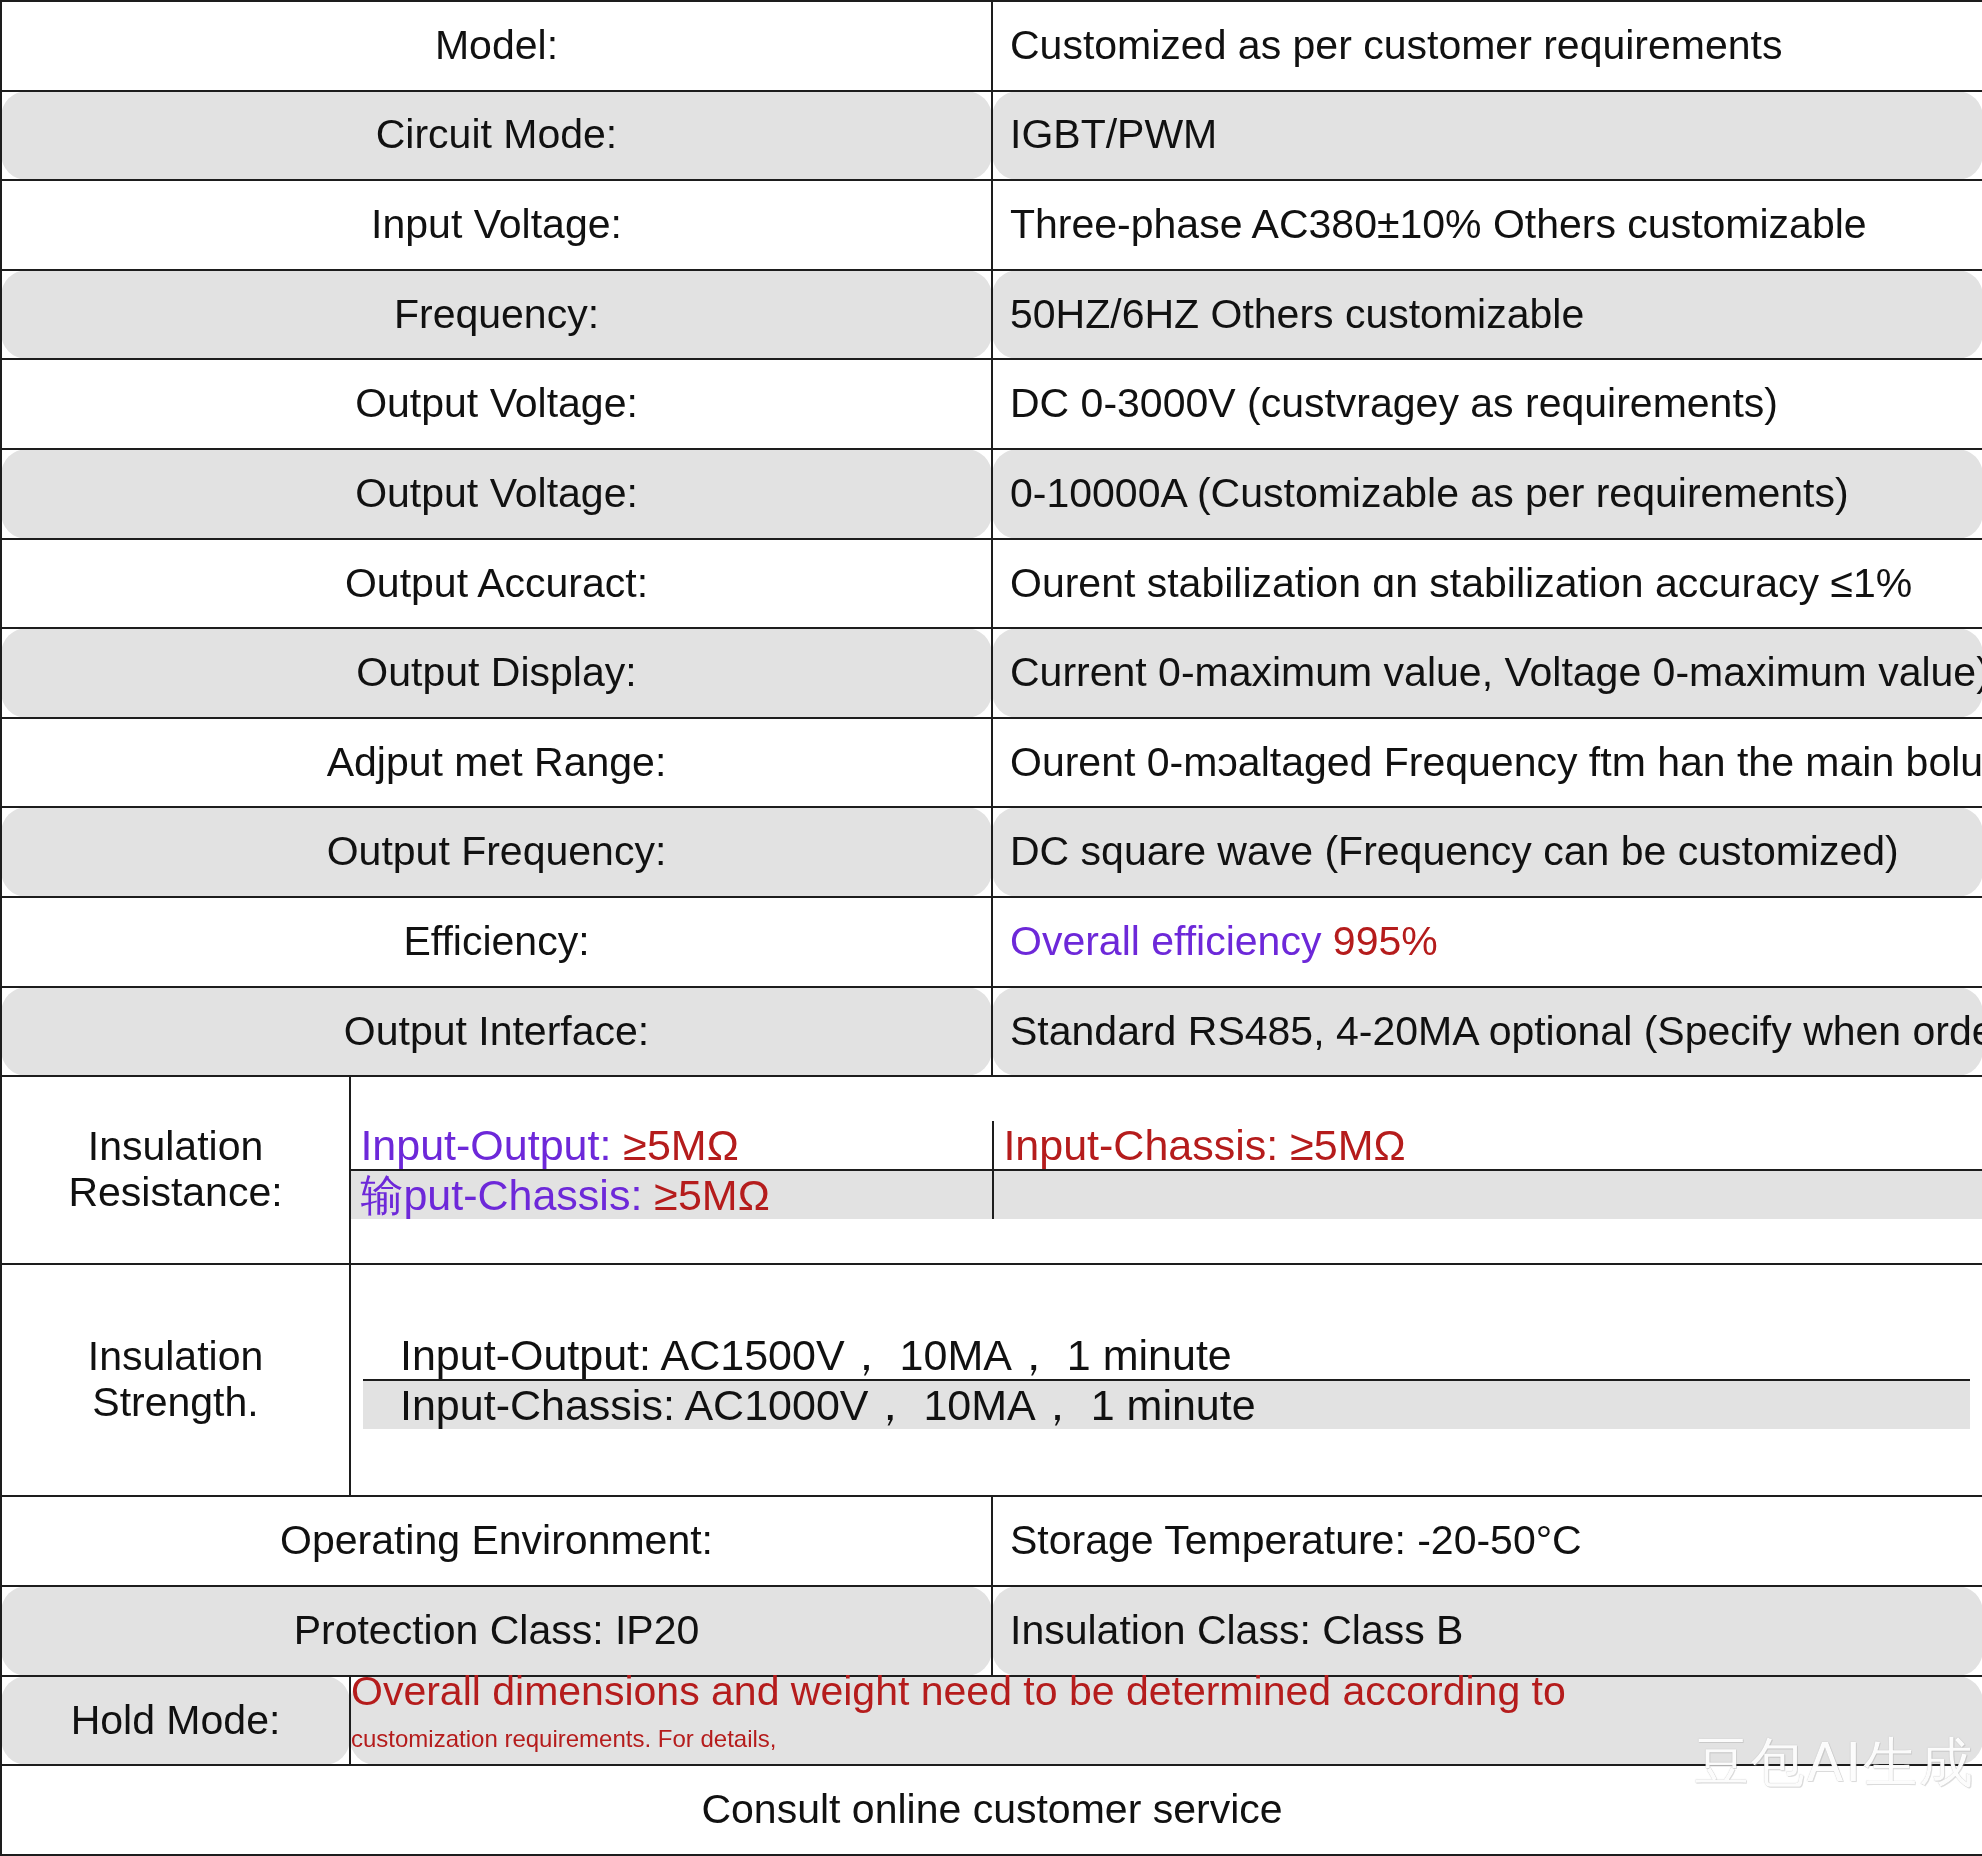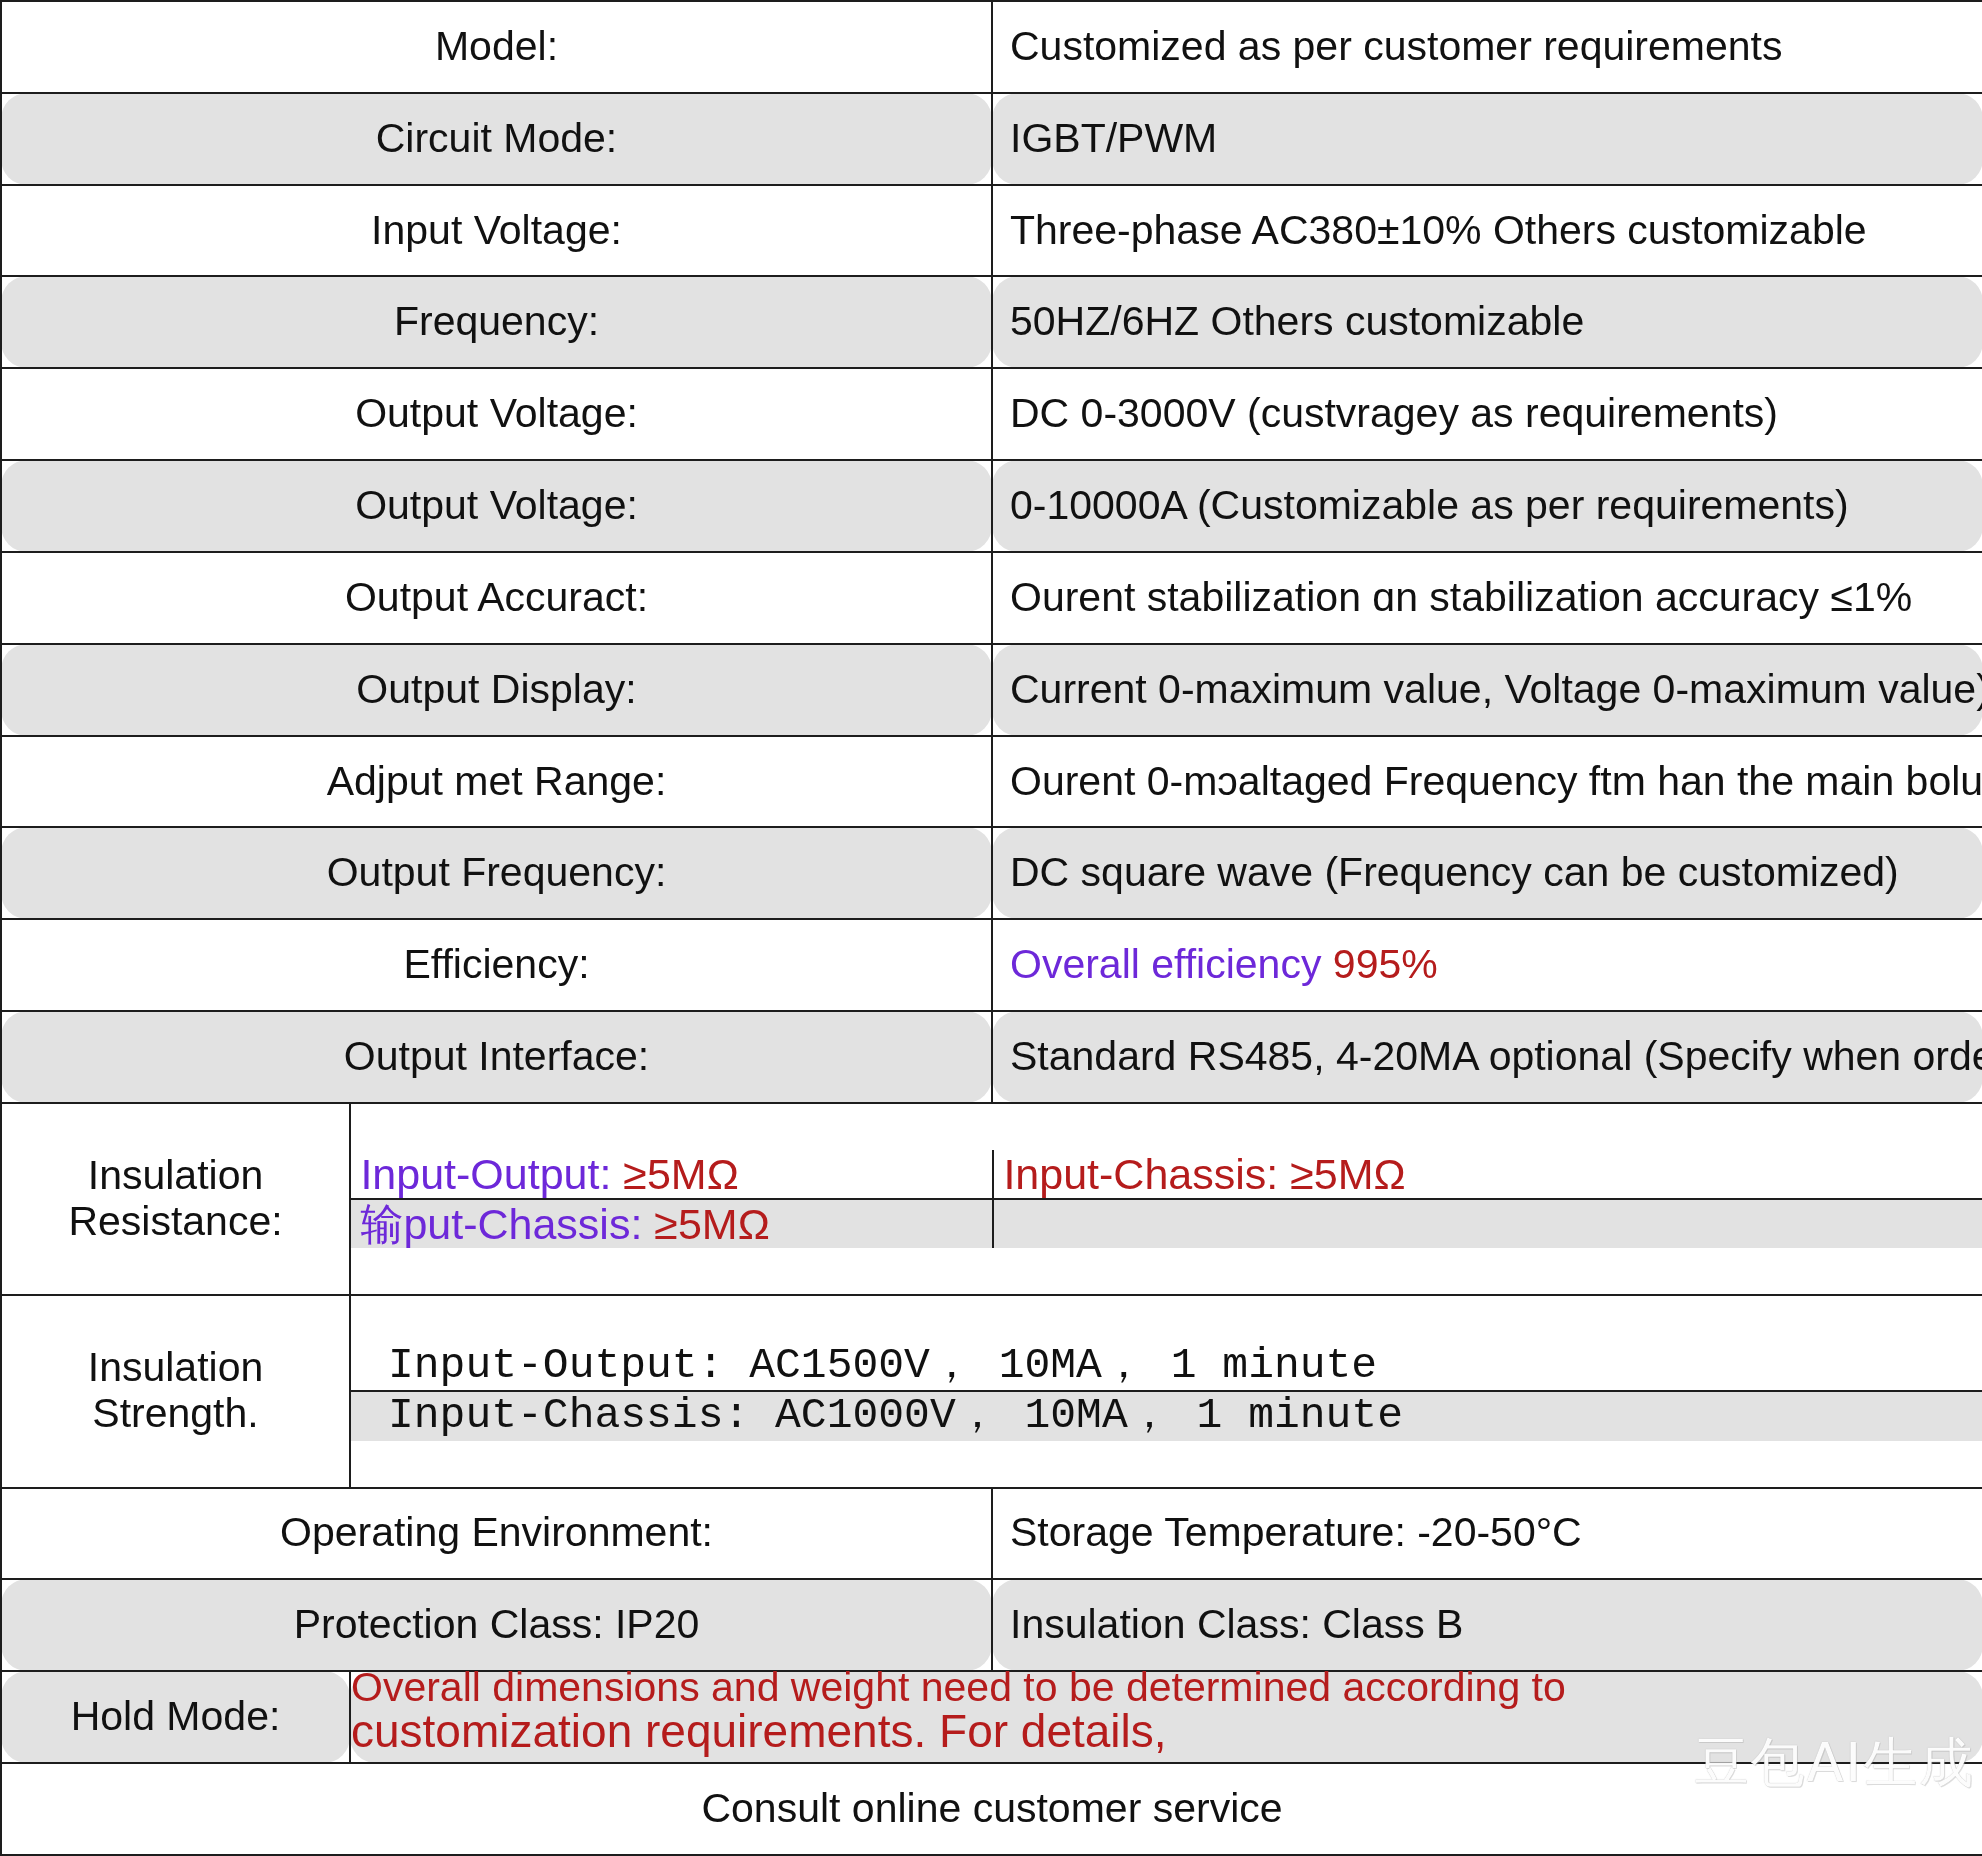--- a/index.html
+++ b/index.html
@@ -87,21 +87,21 @@
     left: 0;
     top: -5.6px;
     width: 1574px;
     white-space: normal;
     font-size: 41px;
     line-height: 1.02;
     color: #b51c1c;
     text-align: left;
     pointer-events: none;
   }
-  .hold-text .l2 { font-size: 46px; }
+  .hold-text .l2 { font-size: 24px; }
 
   .consult {
     text-align: center;
     font-size: 45px;
     color: #b51c1c;
     padding-right: 112px;
   }
 
   
   .watermark {
@@ -214,21 +214,21 @@
         </tbody>
           </table>
       </td>
     </tr>
 
     <tr>
       <td class="stack-label plain">
         <div>Insulation</div>
         <div>Strength.</div>
       </td>
-      <td colspan="2" style="padding:0;font-family:Liberation Mono, monospace;">
+      <td colspan="2" style="padding:12px;">
         <table class="sub">
           <tbody>
               <tr>
             <td class="plain blk" style="padding-left:37px;">Input-Output:  AC1500V， 10MA， 1 minute</td>
           </tr>
           <tr>
             <td class="tint blk" style="padding-left:37px;">Input-Chassis: AC1000V， 10MA， 1 minute</td>
           </tr>
         </tbody>
           </table>

